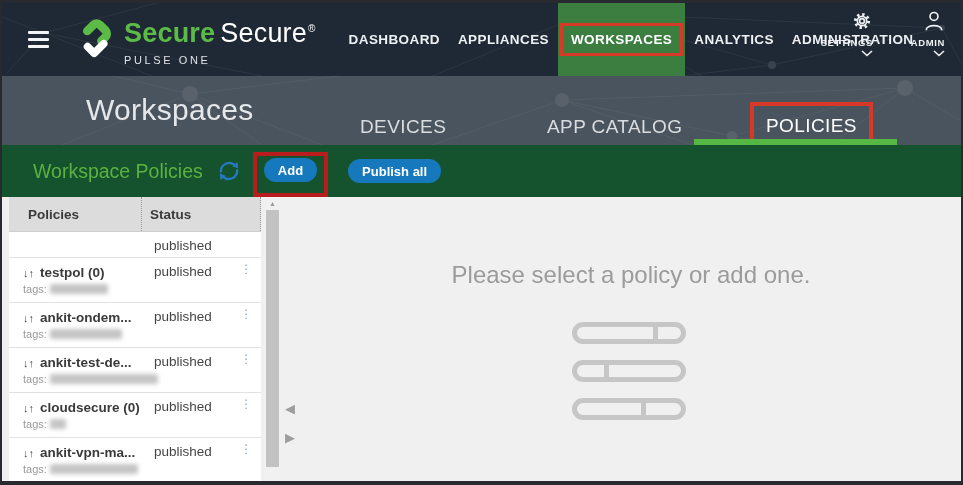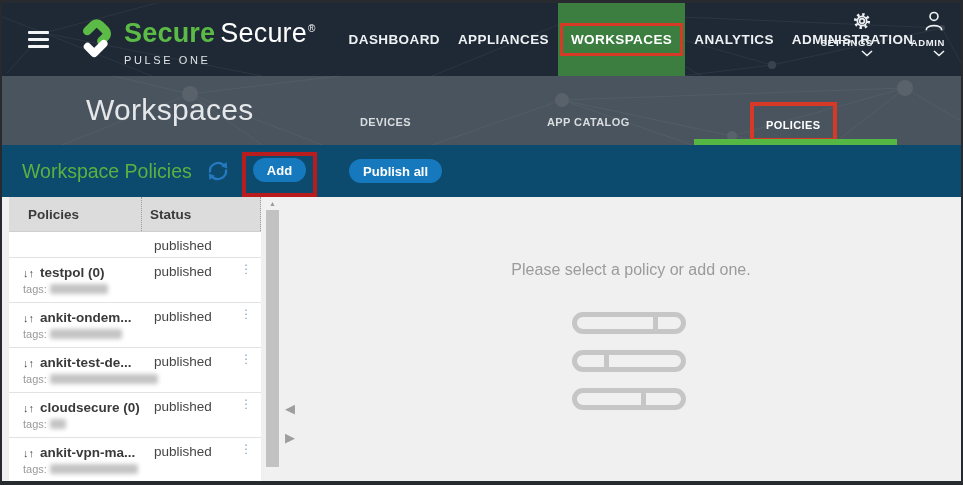--- a/index.html
+++ b/index.html
@@ -45,48 +45,48 @@
   .iconstack svg.big{ width:22px; height:22px; }
   .iconstack .ilabel{ font-size:9.5px; font-weight:700; letter-spacing:.6px; color:#eef1f3; margin-top:5px;}
   .iconstack svg.chev{ width:12px; height:7px; margin-top:2px;}
 
   
   .subheader{ position:relative; height:69px; background:#4a545e; overflow:hidden;}
   .pagetitle{
     position:absolute; left:84px; top:17px; font-size:30px; font-weight:400;
     color:#e5e8ea; letter-spacing:.3px;
   }
-  .tab{ position:absolute; font-size:11px; font-weight:700; letter-spacing:.4px;
+  .tab{ position:absolute; font-size:19px; font-weight:400; letter-spacing:.4px;
         color:#d9dde0; cursor:pointer; white-space:nowrap;}
   .tab-devices{ left:358px; top:40px; }
   .tab-appcatalog{ left:545px; top:40px; }
   .redbox-tab{
     position:absolute; left:748px; top:26px; border:4px solid #d63a26;
     padding:9px 12px 5px 12px; cursor:pointer;
   }
   .redbox-tab .tab-policies{ position:static; color:#ffffff; }
   .tab-underline{ position:absolute; left:692px; bottom:0; width:203px; height:6px; background:#55b845;}
 
   
   .content-header{
-    height:52px; background:#0c4a6e; display:flex; align-items:center;
-    padding-left:20px; position:relative; z-index:3;
+    height:52px; background:#14532d; display:flex; align-items:center;
+    padding-left:31px; position:relative; z-index:3;
   }
   .paneltitle{ font-size:19.5px; font-weight:400; color:#5cb141; }
   .refresh{ width:26px; height:26px; margin-left:13px; cursor:pointer; }
   .btn{
     background:#1779bd; color:#ffffff; border:none; border-radius:12px;
     height:24px; padding:0 14px; font-size:13px; font-weight:700;
     font-family:"Liberation Sans", sans-serif; cursor:pointer; white-space:nowrap;
   }
   .redbox-add{
     margin-left:11px; margin-top:7px; align-self:flex-start;
     border:4px solid #b91c1c; padding:2px 7px 11px 7px; display:inline-block;
   }
-  .btn-publish{ margin-left:32px;border-radius:12px; }
+  .btn-publish{ margin-left:20px;border-radius:12px; }
 
   
   .body{ display:flex; height:284px; }
 
   .tablewrap{ margin-left:7px; width:252px; background:#ffffff; overflow:hidden; }
   .thead{ display:flex; height:35px; background:#dcdcdc; border-bottom:1px solid #cfcfcf;}
   .th{ font-size:13.5px; font-weight:700; color:#3a3a3a; line-height:35px;}
   .th.c1{ width:133px; padding-left:19px; border-right:1px dotted #9a9a9a;}
   .th.c2{ flex:1; padding-left:8px; border-right:1px dotted #9a9a9a;}
 
@@ -104,21 +104,21 @@
   .b1{width:58px}.b2{width:72px}.b3{width:108px}.b4{width:16px}.b5{width:88px}
 
   .vscroll{ width:17px; margin-left:3px; background:#f1f1f1; position:relative;}
   .sb-up{ text-align:center; color:#9a9a9a; font-size:7px; padding-top:3px; cursor:pointer;}
   .sb-thumb{ position:absolute; left:2px; top:13px; width:13px; height:257px; background:#c2c2c2; cursor:pointer;}
 
   .main{ flex:1; background:#f0f0f0; position:relative; text-align:center;}
   .collapse{ position:absolute; left:4px; color:#9e9e9e; font-size:13px; cursor:pointer; line-height:1;}
   .collapse-left{ top:205px; }
   .collapse-right{ top:234px; }
-  .empty{ display:inline-block; margin-top:64px; font-size:16px; color:#9b9b9b; position:relative; left:10px;}
+  .empty{ display:inline-block; margin-top:64px; font-size:24px; color:#9b9b9b; position:relative; left:10px;}
   .bars{ width:114px; margin:33px auto 0; position:relative; left:8px;}
   .bar{ height:22px; border:5px solid #c6c6c6; border-radius:11px; position:relative; margin-bottom:16px; background:transparent;}
   .bar .div{ position:absolute; top:0; bottom:0; width:5px; background:#c6c6c6;}
   .bar1 .div{ left:73%; } .bar2 .div{ left:26%; } .bar3 .div{ left:62%; }
 </style>
 </head>
 <body>
 
 <div class="frame">
 

